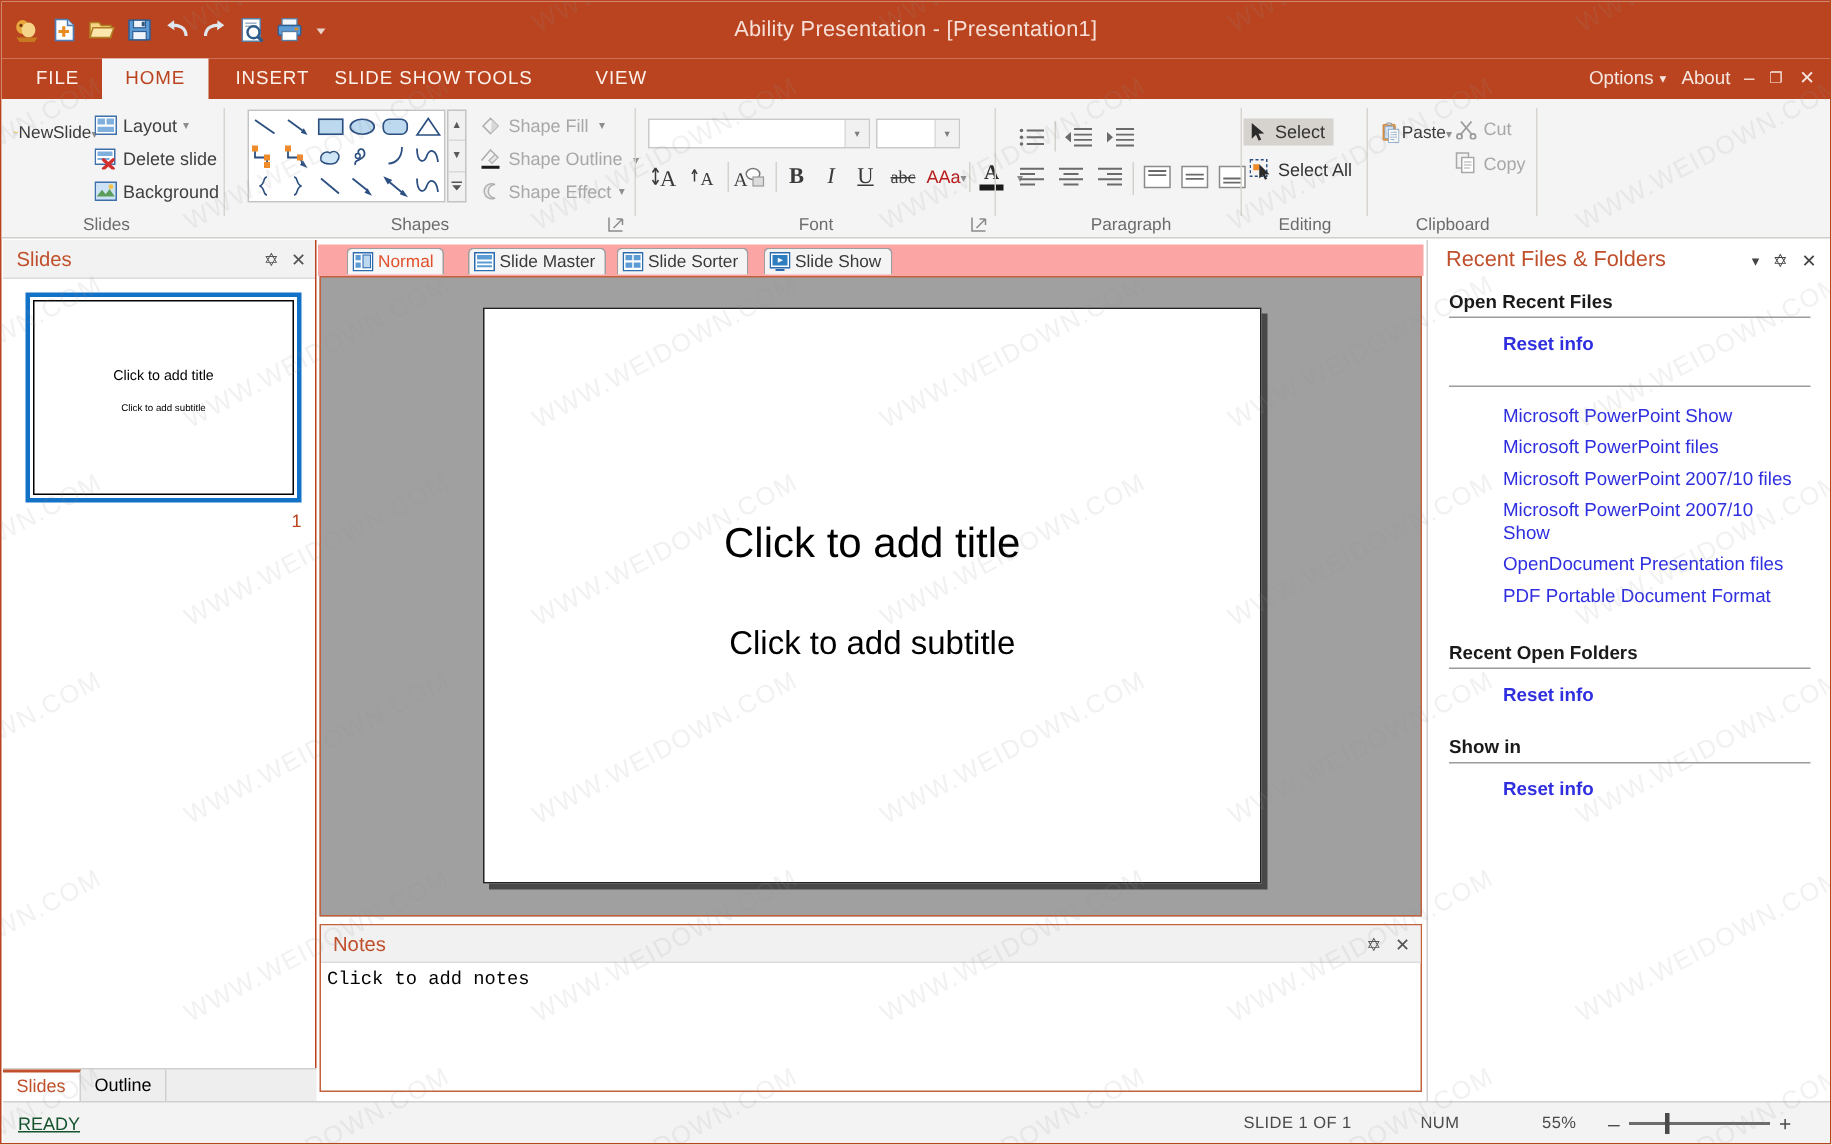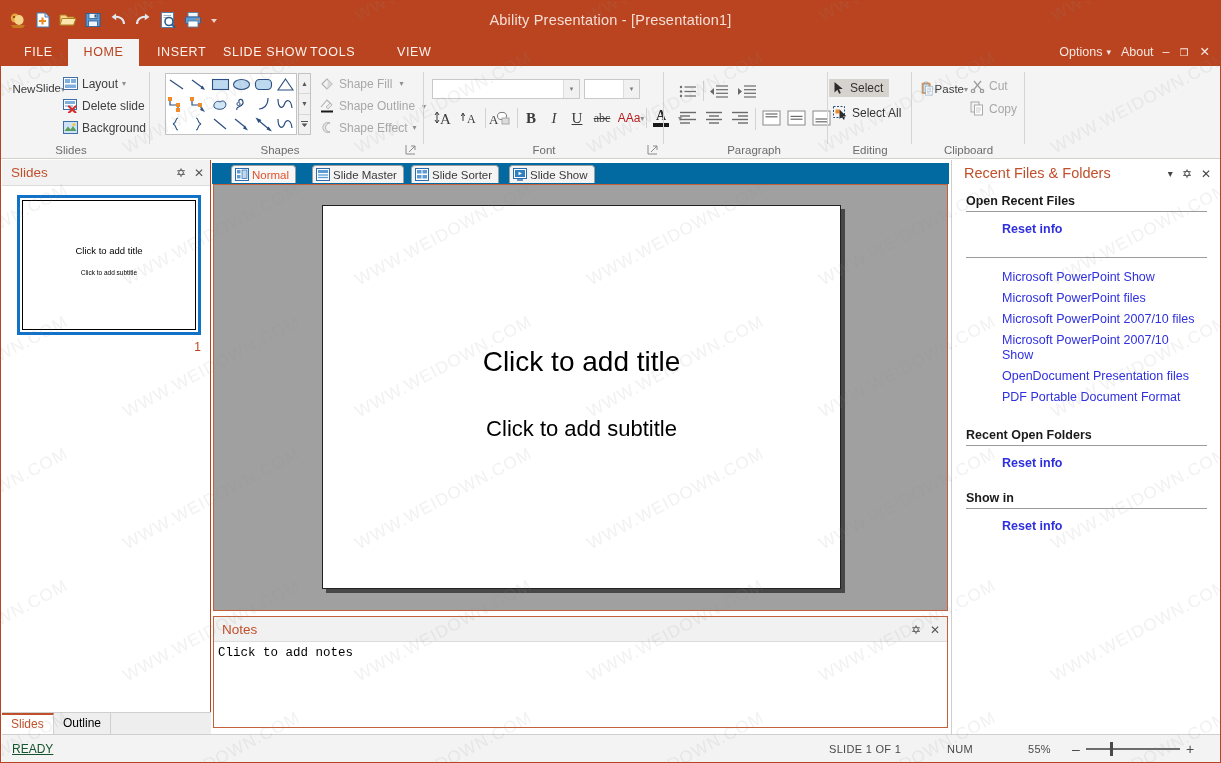--- a/index.html
+++ b/index.html
@@ -170,21 +170,21 @@
   .btab {
     position: absolute; top: 0; height: 22px; line-height: 21px;
     font-size: 12px; padding: 0 9px; cursor: pointer;
     border-right: 1px solid #cfcfcf;
   }
   .btab.active { background: #fff; color: #c0502b; border-top: 2px solid #c0502b; line-height: 19px;}
 
   
   .viewtabs {
     position: absolute; left: 211px; top: 162px; width: 737px; height: 21px;
-    background: #0369a1;
+    background: #fca5a5;
   }
   .vtab {
     position: absolute; top: 2px; height: 18px; line-height: 18px;
     background: #f4f4f4; border: 1px solid #9e9e9e;
     border-bottom: none; border-radius: 4px 4px 0 0;
     font-size: 11.5px; color: #3a3a3a; padding: 0 6px 0 3px;
     display: flex; align-items: center; gap: 3px; cursor: pointer;
   }
   .vtab.active { color: #e1512b; background: #f7f7f7; }
   .editarea {

